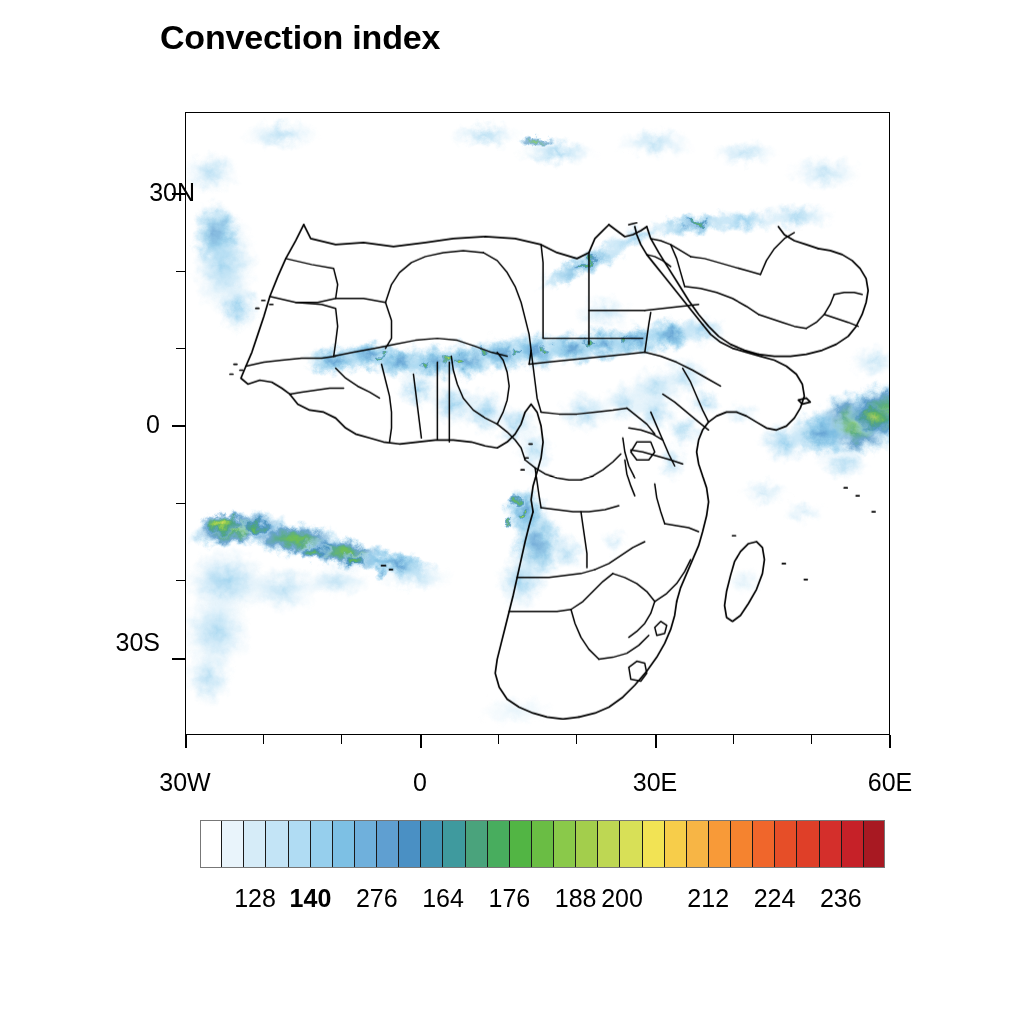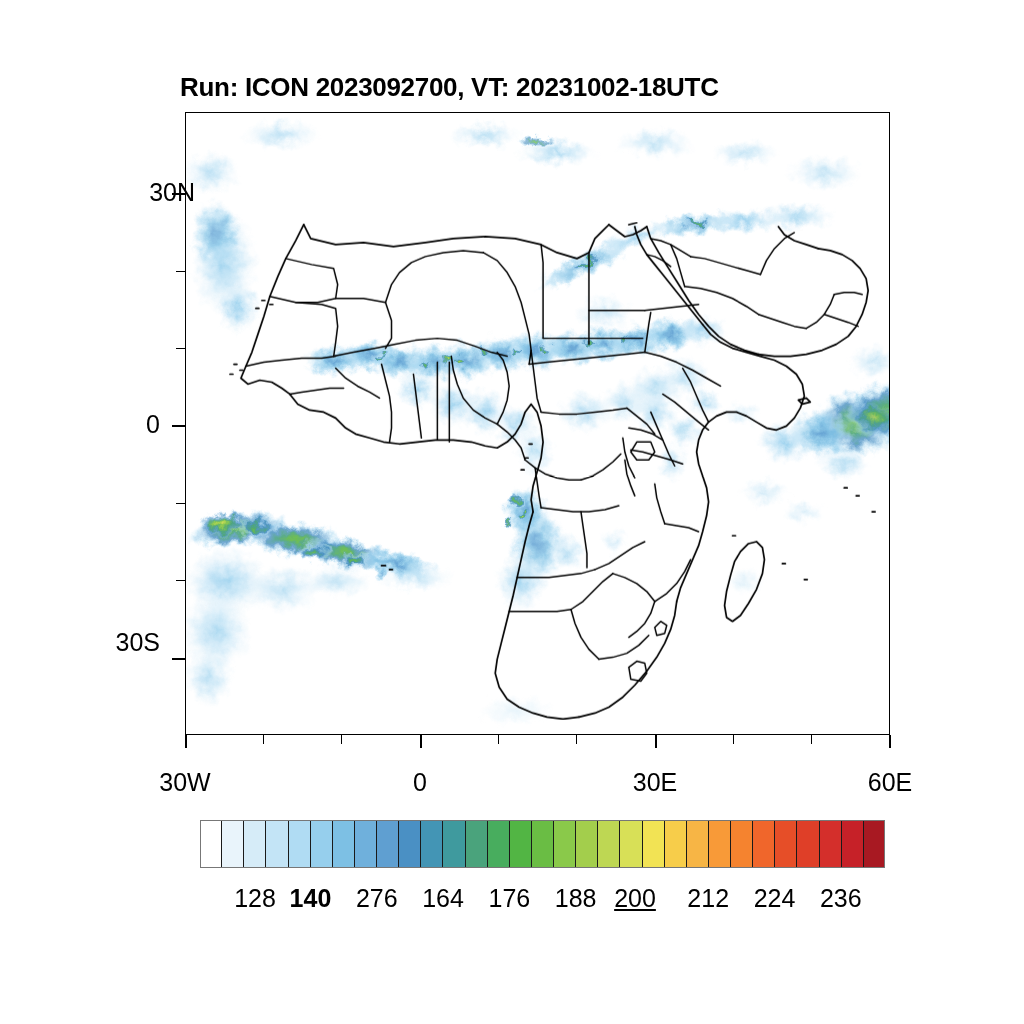--- a/index.html
+++ b/index.html
@@ -32,21 +32,21 @@
   .cbar-cell:last-child{border-right:none;}
   .cbar-outline{position:absolute;left:200px;top:820px;width:685px;height:48px;
                 border:1.3px solid #777;box-sizing:border-box;pointer-events:none;}
   .cbar-label{position:absolute;font-size:25px;text-align:center;white-space:nowrap;top:884px;}
 </style>
 </head>
 <body>
 
 <div id="root">
 
-  <div class="subtitle">Run: ICON 2023092700,  VT: 20231002-18UTC</div>
+  <div class="title">Convection index</div>
 
   <div class="plot-frame">
     <svg class="plot-svg" viewBox="0 0 705 623" preserveAspectRatio="none">
       <defs>
 
         <radialGradient id="gBlue" cx="50%" cy="50%" r="50%">
           <stop offset="0%" stop-color="#5f9fd1" stop-opacity="0.95"></stop>
           <stop offset="35%" stop-color="#7dc0e4" stop-opacity="0.85"></stop>
           <stop offset="65%" stop-color="#b0dcf3" stop-opacity="0.70"></stop>
           <stop offset="100%" stop-color="#e9f4fb" stop-opacity="0"></stop>
@@ -402,19 +402,19 @@
       <div class="cbar-cell" style="background: rgb(168, 25, 34);"></div>
     </div>
   <div class="cbar-outline"></div>
   <div id="cbar-labels">
       <div class="cbar-label" style="left: 210px; width: 90px; text-align: center;">128</div>
       <div class="cbar-label" style="left: 265.484px; width: 90px; font-weight: bold;">140</div>
       <div class="cbar-label" style="left: 331.774px; width: 90px;">276</div>
       <div class="cbar-label" style="left: 398.065px; width: 90px;">164</div>
       <div class="cbar-label" style="left: 464.355px; width: 90px;">176</div>
       <div class="cbar-label" style="left: 530.645px; width: 90px;">188</div>
-      <div class="cbar-label" style="left: 590px; width: 90px; text-decoration: underline;">200</div>
+      <div class="cbar-label" style="left: 577px; width: 90px;">200</div>
       <div class="cbar-label" style="left: 663.226px; width: 90px;">212</div>
       <div class="cbar-label" style="left: 729.516px; width: 90px;">224</div>
       <div class="cbar-label" style="left: 795.806px; width: 90px;">236</div>
     </div>
 
 </div>
 
 </body></html>

